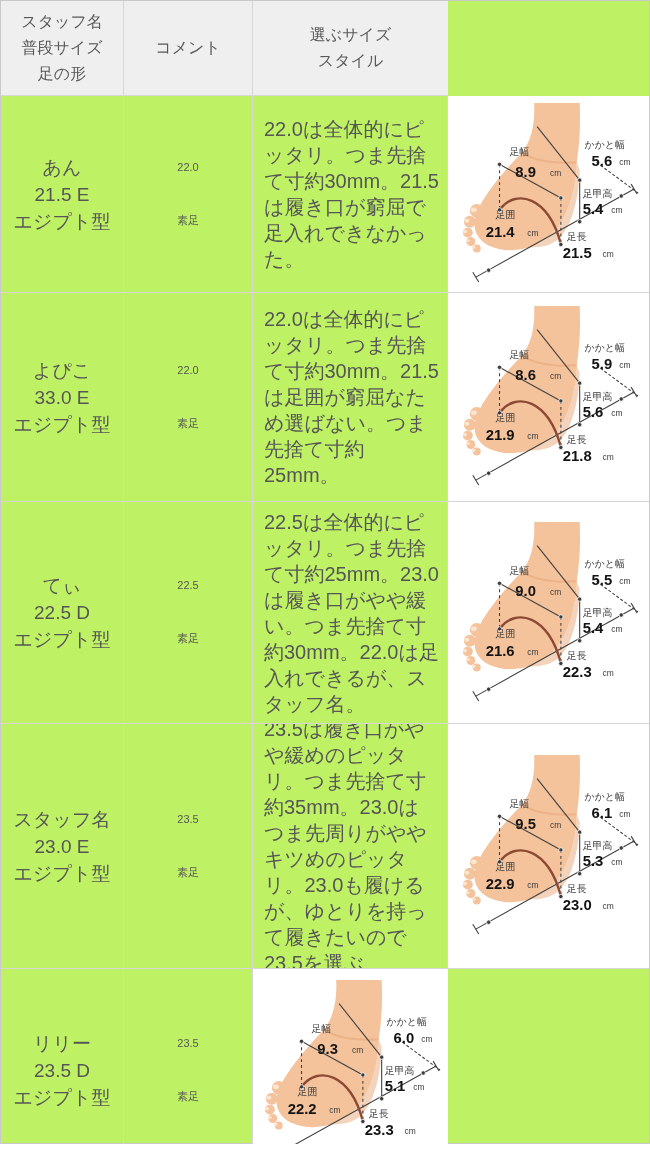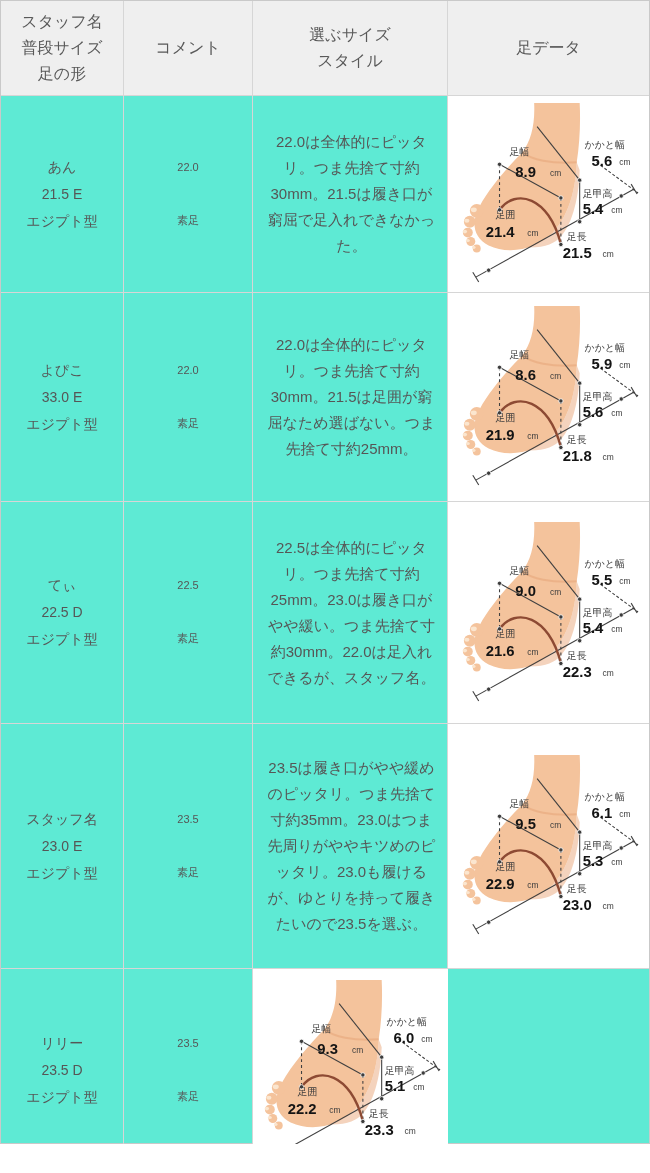--- a/index.html
+++ b/index.html
@@ -1,57 +1,56 @@
 <!DOCTYPE html>
 <html lang="ja"><head>
 <meta charset="utf-8">
 <style>
   html,body{margin:0;padding:0;background:#fff;}
   body{font-family:"Liberation Sans","DejaVu Sans",sans-serif;color:#565656;
        -webkit-font-smoothing:antialiased;}
   .size-table{width:650px;height:1144px;box-sizing:border-box;
-      border:1px solid #c9c9c9;background:#5eead4;}
+      border:1px solid #c9c9c9;background:#bef264;}
   .trow{display:grid;grid-template-columns:123px 129px 195px 1fr;}
   .cell{box-sizing:border-box;border-right:1px solid #d6d6d6;border-bottom:1px solid #d6d6d6;
       display:flex;flex-direction:column;justify-content:center;align-items:center;
       overflow:hidden;}
   .cell:last-child{border-right:none;}
   .trow.header{height:95px;}
   .trow.header .cell{background:#efefef;font-size:16px;color:#595959;
       text-align:center;white-space:pre-line;line-height:26px;}
   
   #body-rows .trow:nth-child(1){height:197px;}
   #body-rows .trow:nth-child(2){height:209px;}
   #body-rows .trow:nth-child(3){height:222px;}
   #body-rows .trow:nth-child(4){height:245px;}
   #body-rows .trow:nth-child(5){height:203px;}
   #body-rows .trow:nth-child(5) .cell{border-bottom:none;}
-  .staff{ text-align:center;font-size:14px;line-height:27px;}
+  .staff{ text-align:center;font-size:19px;line-height:27px;}
   .sizecell{text-align:center;font-size:11px;}
   .stylelbl{margin-top:40px;}
   .commentcell{align-items:flex-start;}
-  .comment{margin:0;padding:0 8px 0 11px;font-size:15px;line-height:26px;
-      text-align:center;color:#565656;}
+  .comment{margin:0;padding:0 8px 0 11px;font-size:20px;line-height:26px;
+      text-align:left;color:#565656;}
   .footcell{background:#fff;}
   svg .flab{font-size:10px;fill:#3c3c3c;}
   svg .fval{font-size:15px;font-weight:bold;fill:#141414;}
   svg .fcm{font-size:8.5px;fill:#3c3c3c;}
 </style>
 </head>
 <body>
 
 <div class="size-table">
   <div class="trow header">
     <div class="cell">スタッフ名
 普段サイズ
 足の形</div>
     <div class="cell">コメント</div>
     <div class="cell">選ぶサイズ
 スタイル</div>
-    <div class="cell">足データ</div>
   </div>
   <div id="body-rows">
   <div class="trow">
     <div class="cell">
       <div class="staff">
         <div>あん</div>
         <div>21.5 E</div>
         <div>エジプト型</div>
       </div>
     </div>

